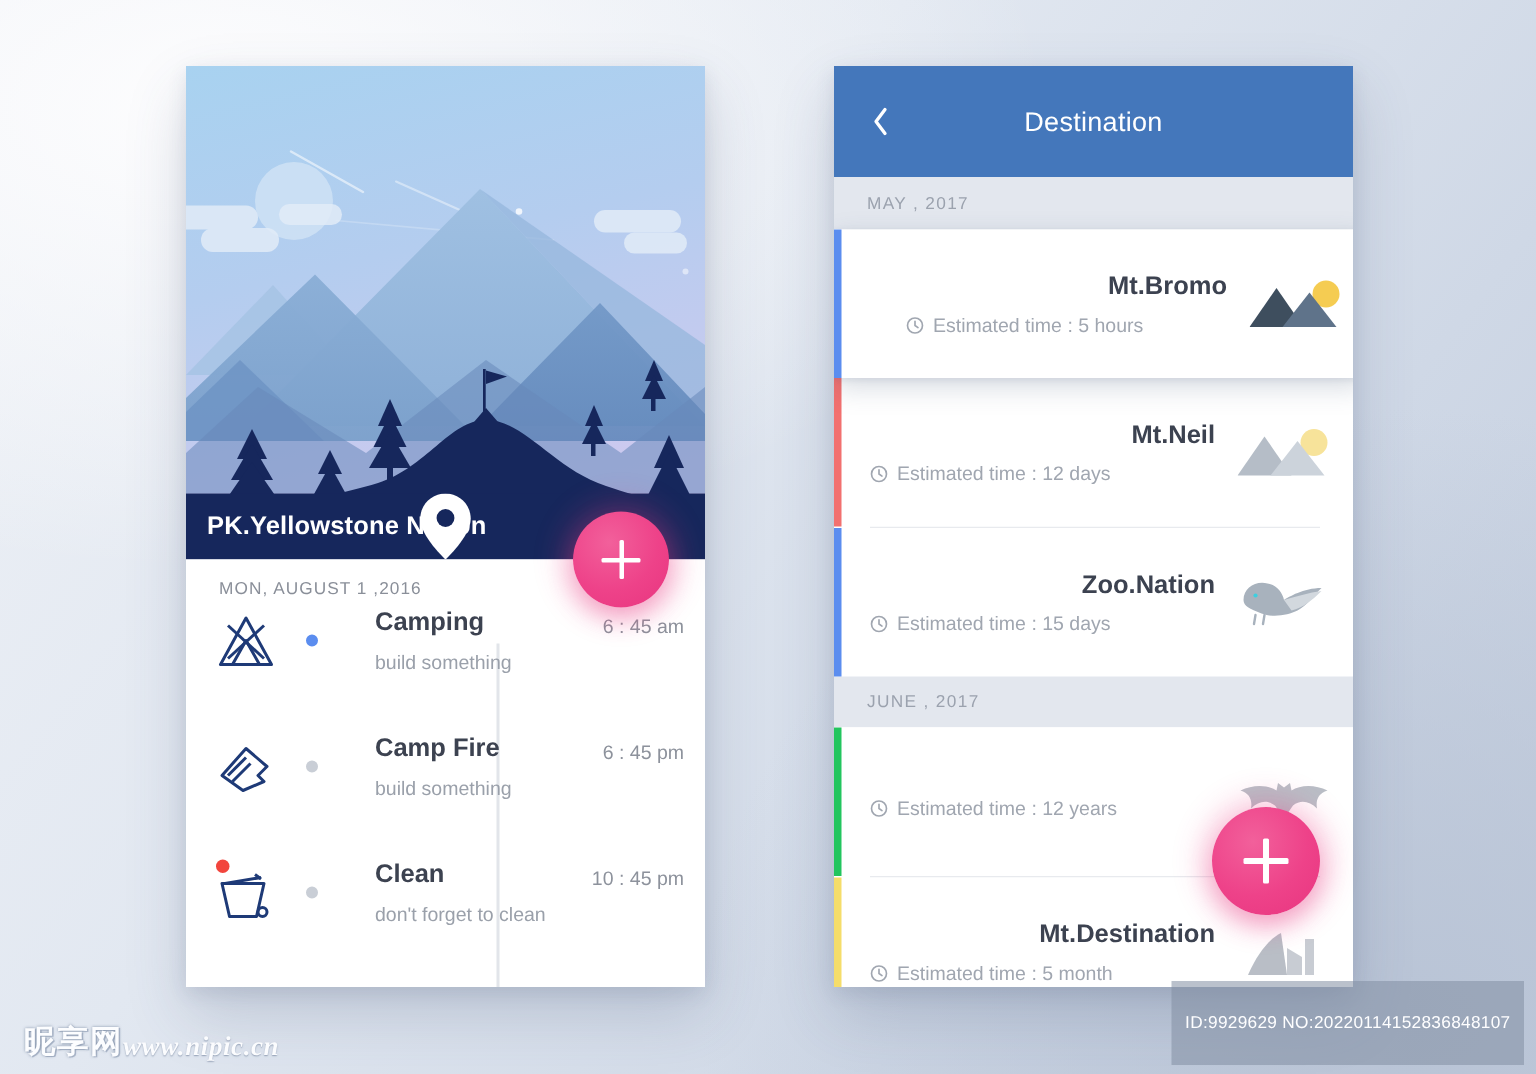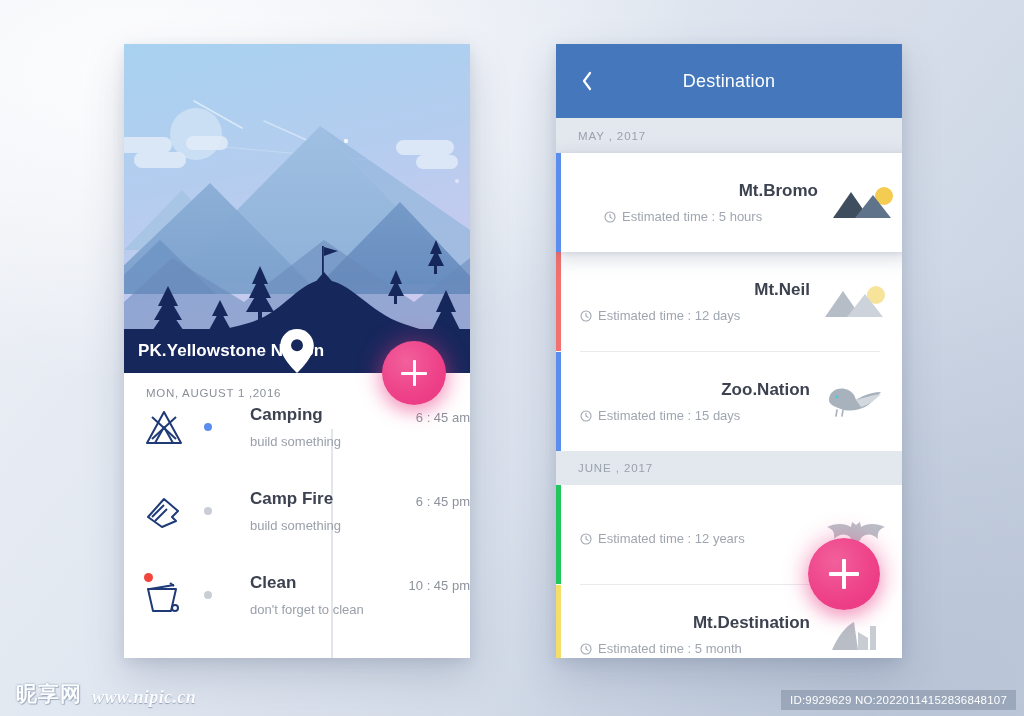--- a/index.html
+++ b/index.html
@@ -59,21 +59,21 @@
   }
   .tl-dot {
     position: absolute; left: 78px; top: 22px;
     width: 12px; height: 12px; border-radius: 50%; background: #c9ced6;
     border: 2px solid #fff;
   }
   .tl-dot.active { background: #5b8def; }
   .tl-body { margin-left: 50px; padding-top: 6px; flex: 1; }
   .tl-head { display: flex; align-items: flex-end; }
   .tl-title { font-size: 17px; font-weight: bold; color: #3c4250; flex: 1; }
-  .tl-time  { font-size: 13px; color: #8d929c; white-space: nowrap; }
+  .tl-time  { font-size: 13px; color: #8d929c; white-space: nowrap; padding-right: 14px; }
   .tl-sub   { font-size: 13px; color: #9aa0aa; margin-top: 9px; }
   .tl-row.dim .tl-title { color: #a9aeb8; }
 
   
   .fab {
     position: absolute; border-radius: 50%;
     background: radial-gradient(circle at 38% 32%, #f2609b 0%, #ee4289 55%, #e8357f 100%);
     box-shadow: 0 0 18px 10px rgba(238,66,137,.17), 0 6px 16px rgba(232,53,127,.38);
     display: flex; align-items: center; justify-content: center;
     z-index: 30;
@@ -117,35 +117,35 @@
   .dest-art { width: 92px; flex: none; display: flex; align-items: center; justify-content: center; }
   .dest-sep { height: 1px; background: #e8eaee; margin-left: 24px; margin-right: 22px; }
 
   
   .dest-item.raised {
     position: absolute; left: 0; top: 0; width: 354px; height: 99px;
     z-index: 12; box-shadow: 0 6px 18px rgba(60,80,115,.22), 0 1px 4px rgba(60,80,115,.10);
   }
 
   
-  .wm { position: absolute; left: 16px; bottom: 8px; display: flex; align-items: flex-end; gap: 10px; }
+  .wm { position: absolute; left: 16px; bottom: 8px; display: flex; align-items: flex-end; gap: 0; }
   .wm-cn {
     font-family: "DejaVu Sans", sans-serif; font-size: 21px; font-weight: bold;
     color: #fcfdff; letter-spacing: 1px;
     text-shadow: 0 0 2px rgba(120,135,160,.9), 1px 1px 0 rgba(140,155,180,.55);
   }
   .wm-url {
     font-family: "Liberation Serif", serif; font-style: italic;
     font-size: 18px; font-weight: bold; color: #fbfcfe;
     text-shadow: 0 1px 1px rgba(120,135,160,.75); letter-spacing: .4px;
   }
   .idbar {
     position: absolute; right: 8px; bottom: 6px;
     background: rgba(130,142,162,.55);
-    color: #fefeff; font-size: 11.5px; padding: 4px 9px; letter-spacing: .2px;
+    color: #fefeff; font-size: 11.5px; padding: 22px 9px; letter-spacing: .2px;
     font-family: "Liberation Sans", sans-serif;
   }
 </style>
 </head>
 <body>
 
 <div class="phone" id="phone-left">
 
   <div class="hero">
     <svg viewBox="0 0 346 329" preserveAspectRatio="none">

